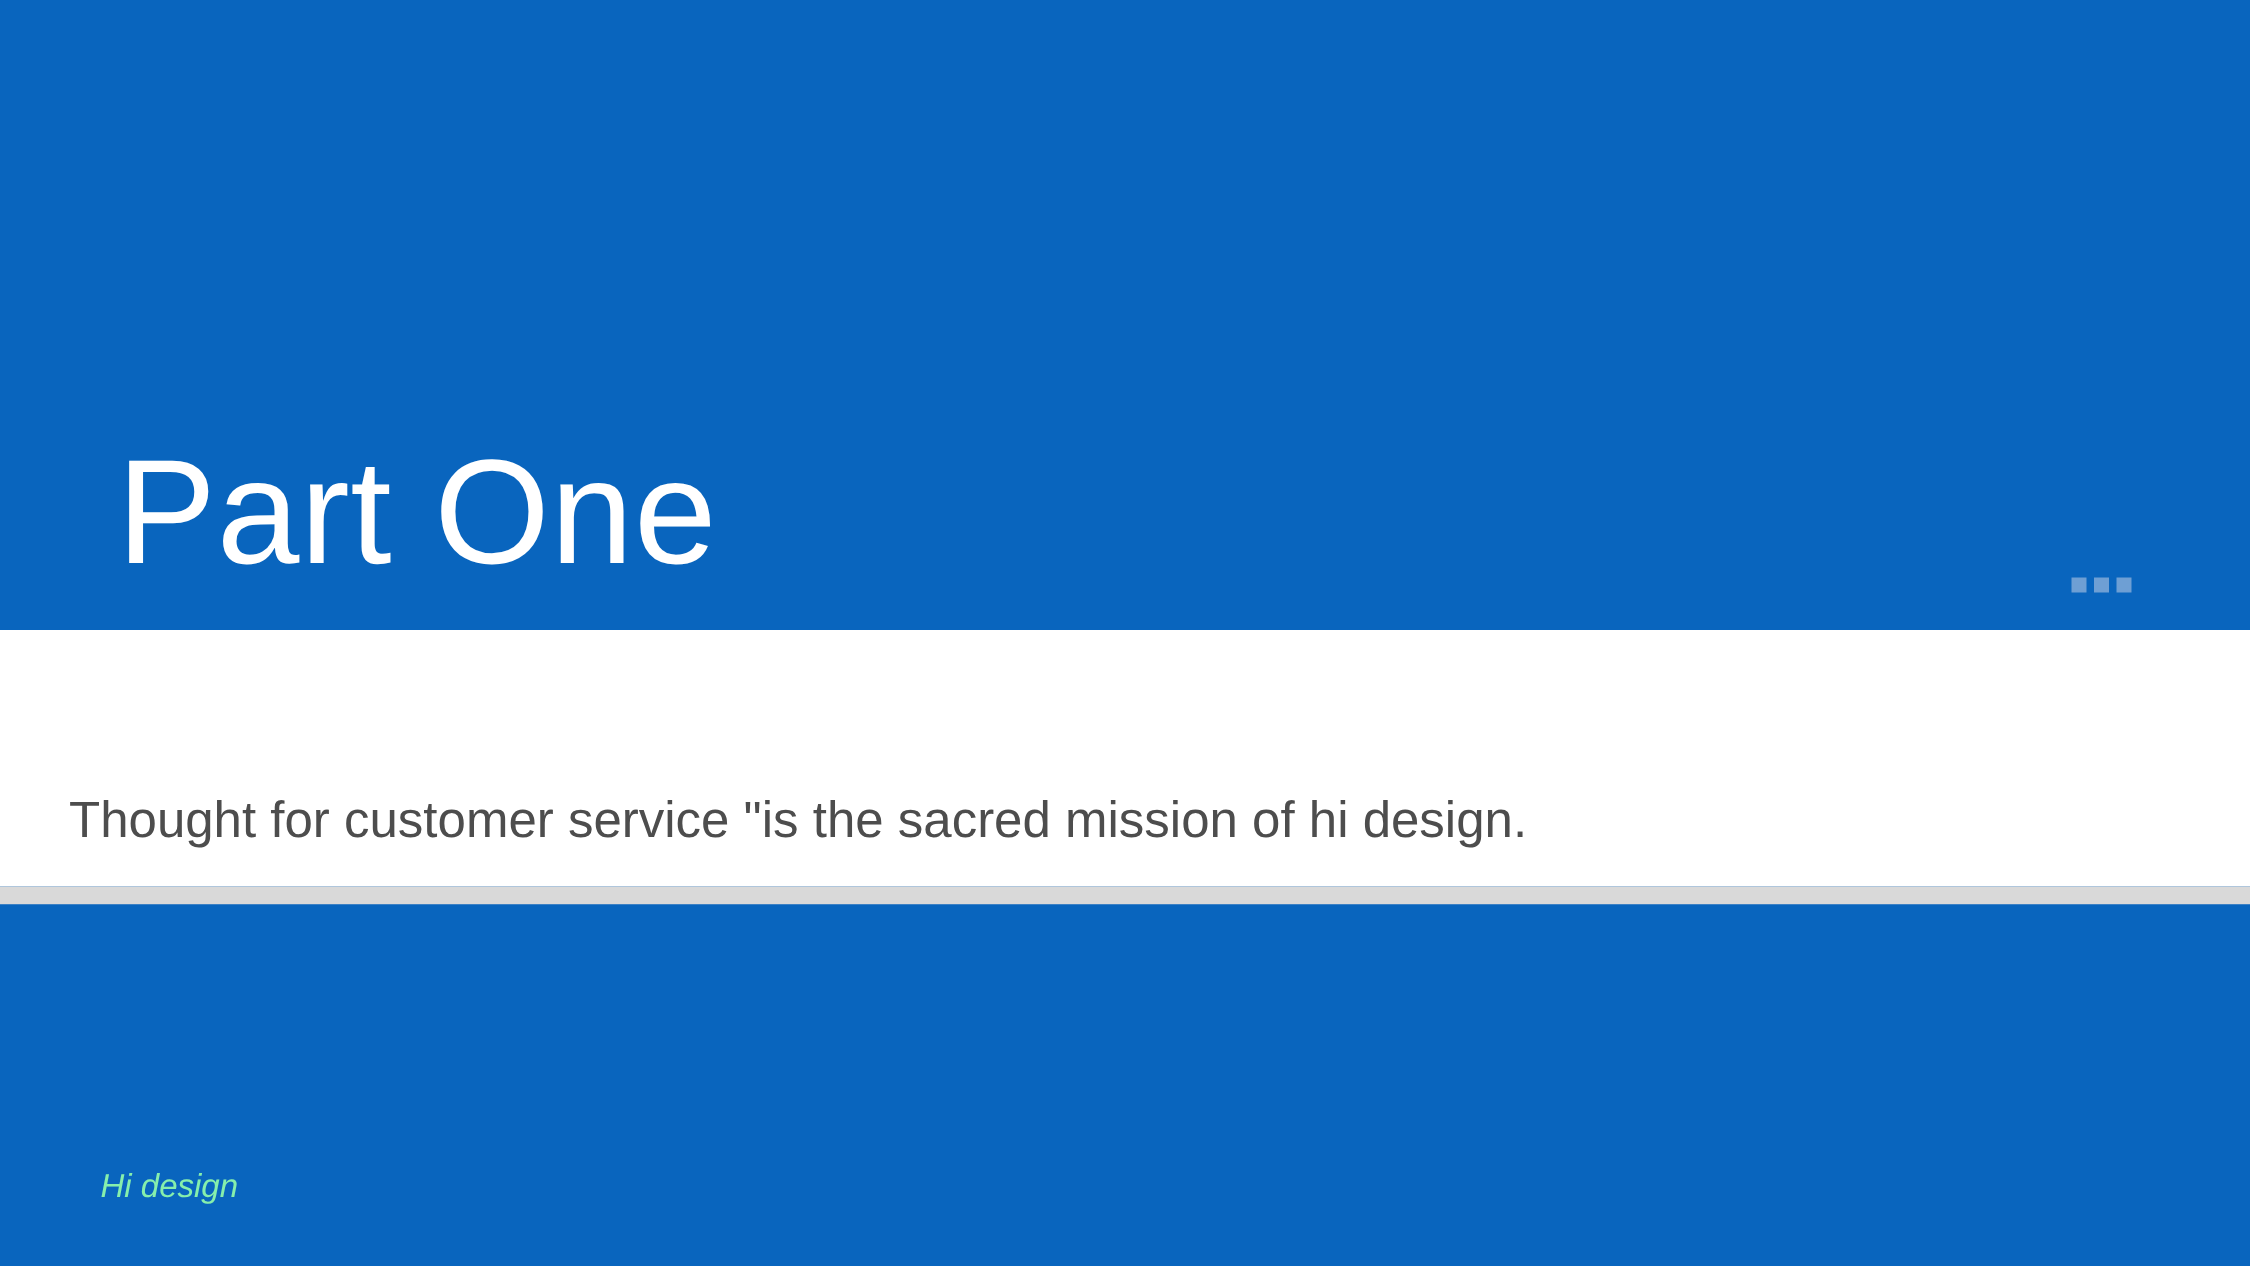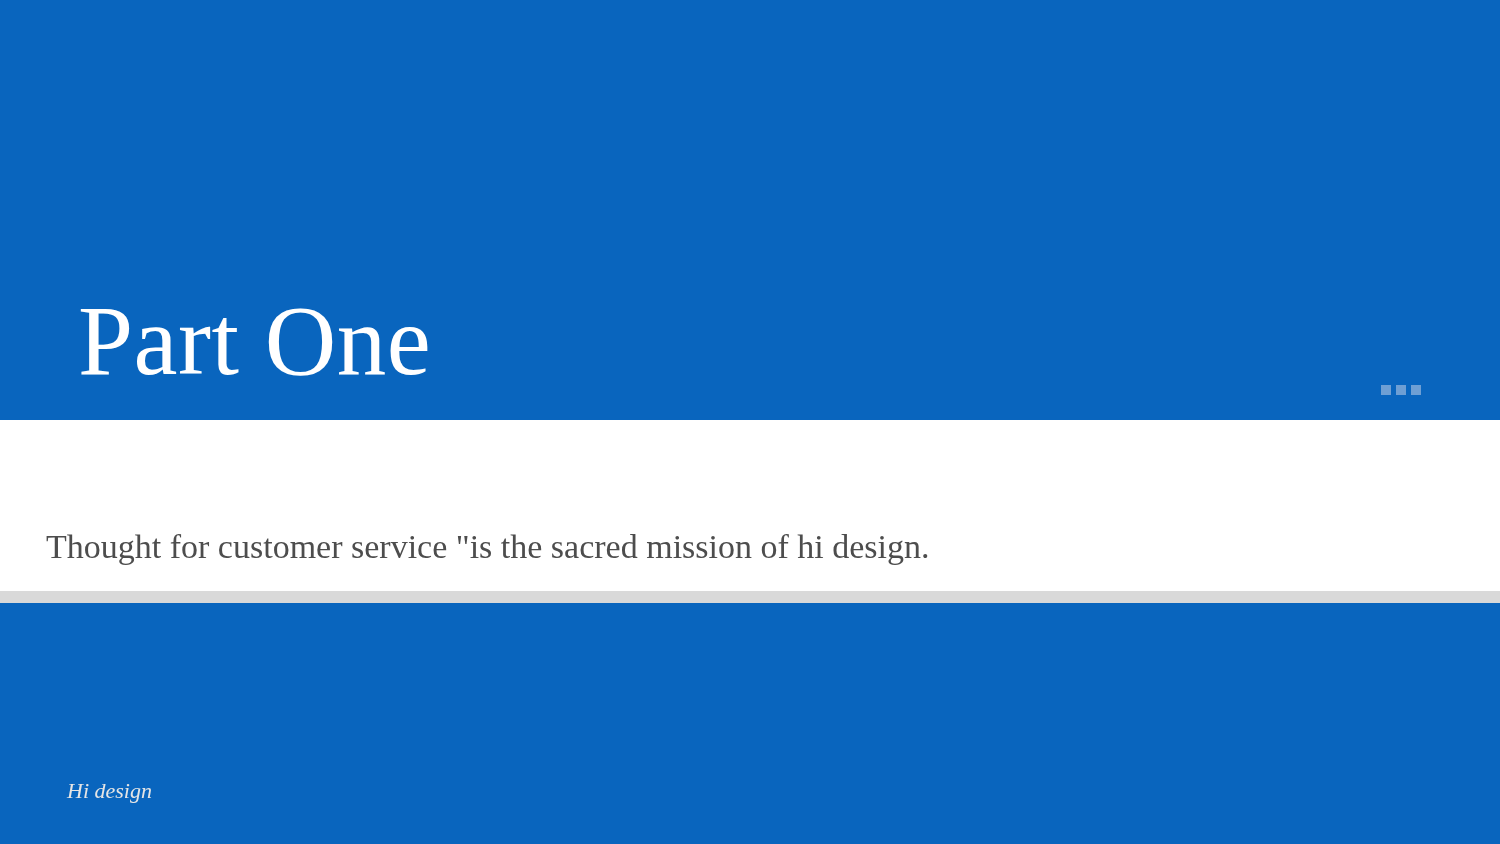--- a/index.html
+++ b/index.html
@@ -9,21 +9,21 @@
     width: 1500px;
     height: 844px;
     overflow: hidden;
     background: #ffffff;
   }
 
   #slide {
     position: relative;
     width: 1500px;
     height: 844px;
-    font-family: Liberation Serif, serif;
+    font-family: Liberation Sans, sans-serif;
     background: #0965be;
     overflow: hidden;
   }
 
   
   .band-top {
     position: absolute;
     left: 0;
     top: 0;
     width: 1500px;
@@ -110,21 +110,21 @@
   }
 
   .footer-note {
     position: absolute;
     left: 67px;
     top: 780px;
     font-size: 22px;
     line-height: 1.0;
     font-style: italic;
     font-weight: 400;
-    color: #e5e5e5;
+    color: #86efac;
     white-space: nowrap;
     text-align: center;
   }
 </style>
 </head>
 <body>
 
 <div id="slide">
 
   <div class="band-top"></div>

